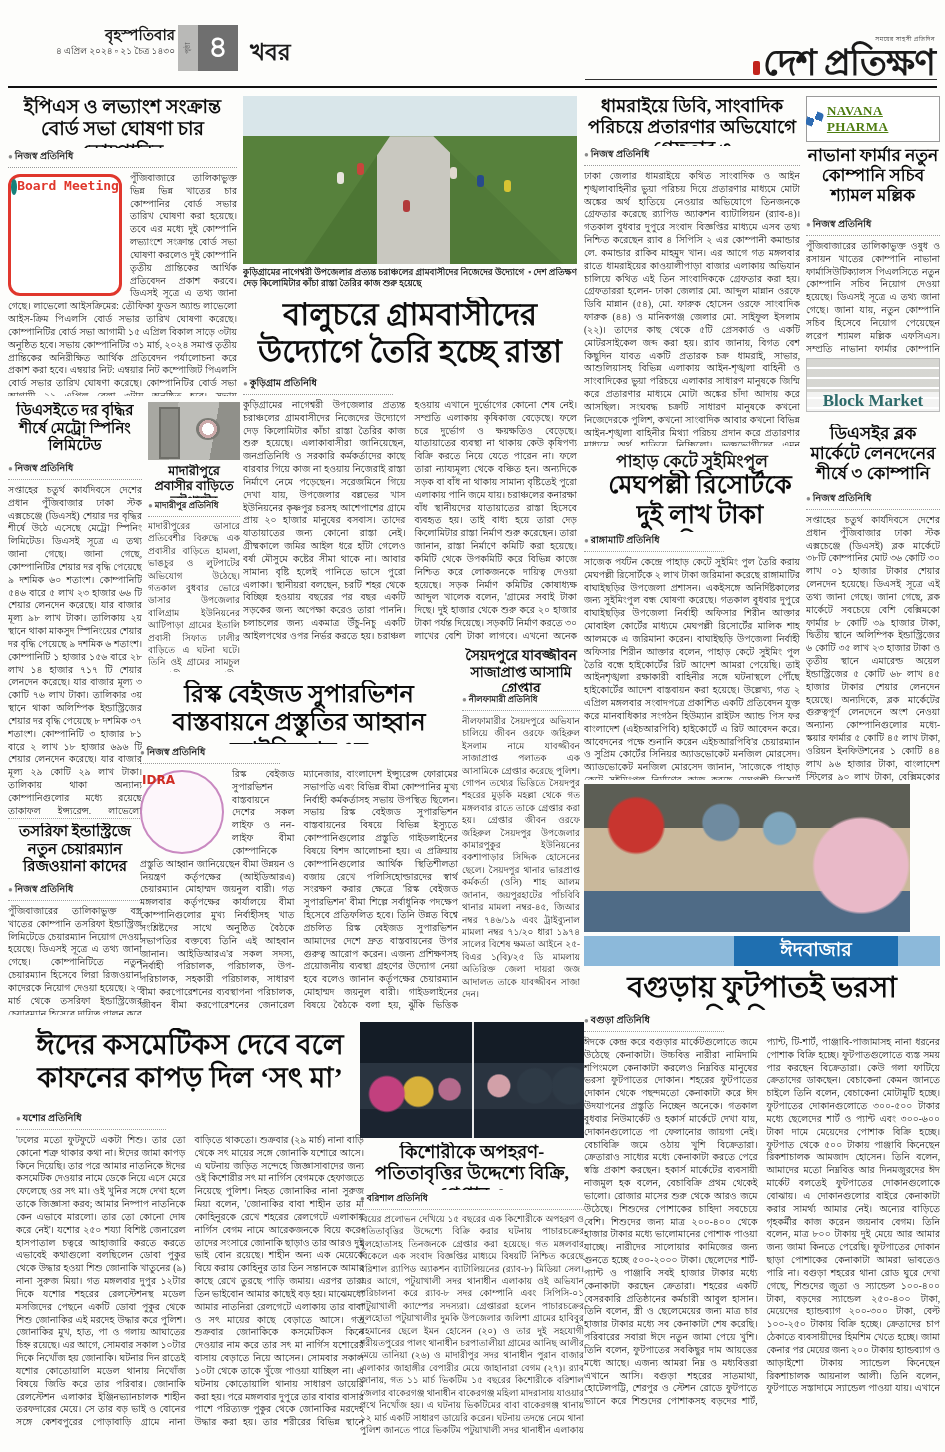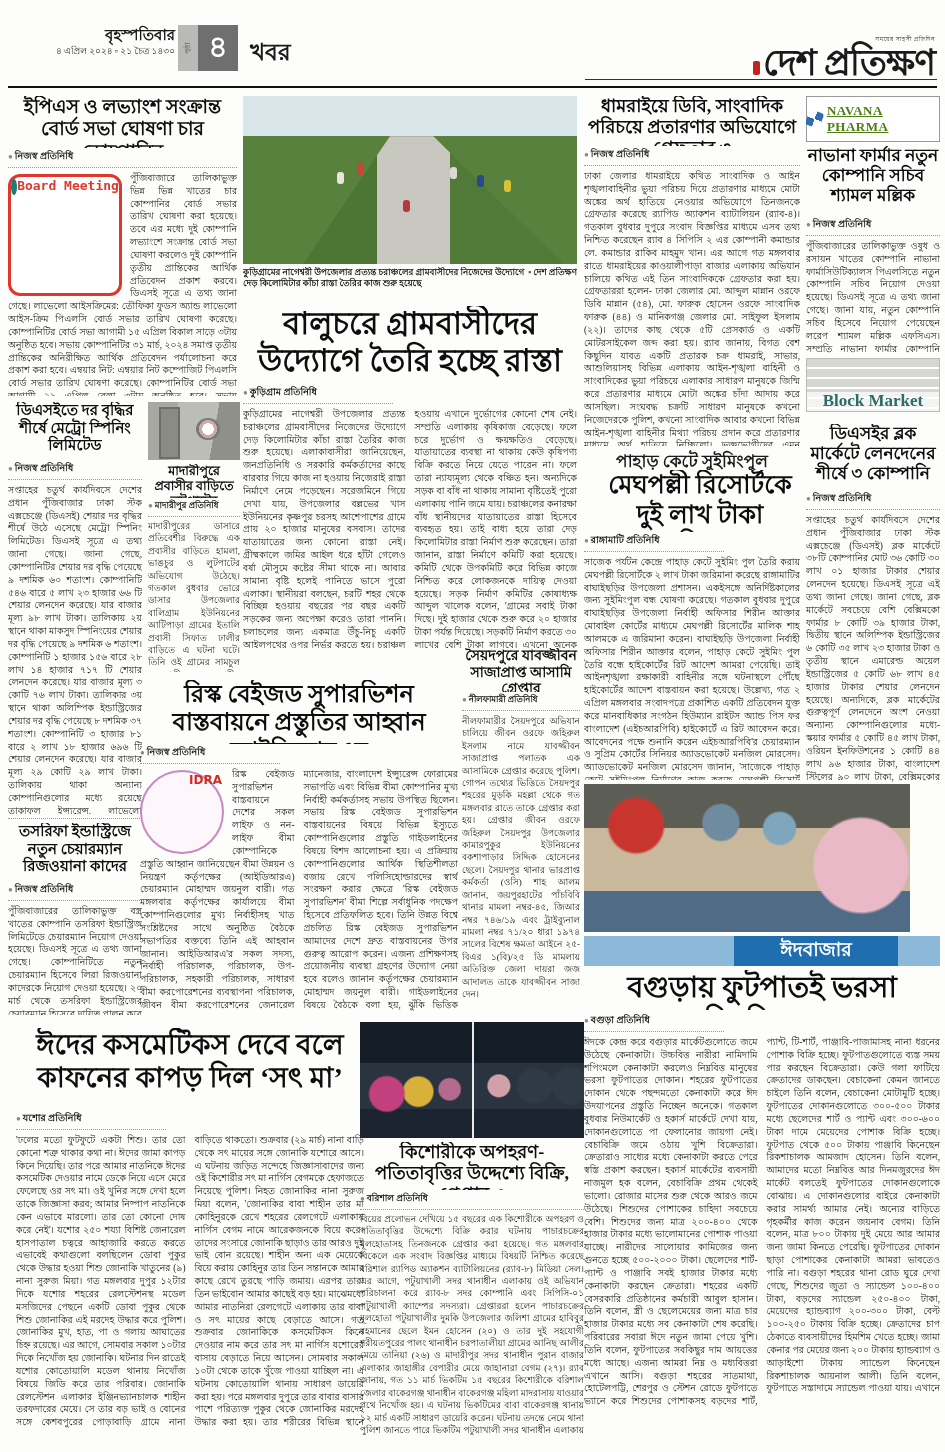--- a/index.html
+++ b/index.html
@@ -73,21 +73,21 @@
       conic-gradient(#2f6cb3 0 25%,#fff 25% 50%,#2f6cb3 50% 75%,#fff 75%);transform:rotate(20deg);border-radius:3px;}
   .nav-logo .t{color:#4d7c0f;font-weight:bold;font-size:13px;letter-spacing:.5px;font-family:"Liberation Serif",serif;text-decoration:underline;}
   .blk{height:52px;border:1px solid #bbb;background:
       linear-gradient(rgba(255,255,255,.25),rgba(255,255,255,.25)),
       repeating-linear-gradient(#c9c9c3 0 8px,#fff 8px 10px),
       repeating-linear-gradient(90deg,#c4c4be 0 16px,#fff 16px 18px);
       display:flex;align-items:flex-end;justify-content:center;}
   .blk .t{font-family:"Liberation Serif",serif;font-weight:bold;font-size:17px;color:#2e6b6b;
       background:rgba(255,255,255,.7);line-height:1.1;width:100%;text-align:center;}
   .idra{float:left;width:80px;height:80px;margin:2px 8px 2px 0;border-radius:50%;
-      border:2px solid #c989c1;background:#fdf6fb;text-align:right;}
+      border:2px solid #c989c1;background:#fdf6fb;text-align:left;}
   .idra .g{width:34px;height:34px;margin:10px auto 2px;border-radius:50%;
       background:radial-gradient(circle at 40% 40%,#79b7e0 0 45%,#3f8f58 46% 70%,#1d6fae 71%);}
   .idra .t{color:#d02c24;font-weight:bold;font-size:12px;font-family:"DejaVu Sans",sans-serif;}
   
   .banner{position:absolute;display:flex;height:30px;}
   .banner .capL{width:150px;background:#8cb9da;}
   .banner .capR{width:42px;background:#8cb9da;}
   .banner .mid{flex:1;background:#1f6fb0;color:#fff;font-weight:bold;font-size:19px;
       display:flex;align-items:center;justify-content:center;}
   .hl.left{text-align:center;}
@@ -134,21 +134,21 @@
       <div class="dot" style="left:34%;top:40%;background:#c8453c;"></div>
       <div class="dot" style="left:62%;top:42%;background:#e0d9cf;"></div>
       <div class="dot" style="left:70%;top:47%;background:#274a8c;"></div>
       <div class="dot" style="left:78%;top:50%;background:#d8c433;"></div>
       <div class="dot" style="left:48%;top:62%;background:#b23a3a;"></div>
     </div>
     <div class="cap" style="margin-top:3px;height:28px;">
       <span class="credit">দেশ প্রতিক্ষণ</span>
       <span>কুড়িগ্রামের নাগেশ্বরী উপজেলার প্রত্যন্ত চরাঞ্চলের গ্রামবাসীদের নিজেদের উদ্যোগে দেড় কিলোমিটার কাঁচা রাস্তা তৈরির কাজ শুরু হয়েছে</span>
     </div>
-    <div class="hl" style="font-size:31px;height:78px;margin-top:11px;">বালুচরে গ্রামবাসীদের উদ্যোগে তৈরি হচ্ছে রাস্তা</div>
+    <div class="hl" style="font-size:31px;height:78px;margin-top:2px;">বালুচরে গ্রামবাসীদের উদ্যোগে তৈরি হচ্ছে রাস্তা</div>
     <div class="by" style="width:150px;">কুড়িগ্রাম প্রতিনিধি</div>
     <div class="bd cols2" style="height:248px;margin-top:4px;">কুড়িগ্রামের নাগেশ্বরী উপজেলার প্রত্যন্ত চরাঞ্চলের গ্রামবাসীদের নিজেদের উদ্যোগে দেড় কিলোমিটার কাঁচা রাস্তা তৈরির কাজ শুরু হয়েছে। এলাকাবাসীরা জানিয়েছেন, জনপ্রতিনিধি ও সরকারি কর্মকর্তাদের কাছে বারবার গিয়ে কাজ না হওয়ায় নিজেরাই রাস্তা নির্মাণে নেমে পড়েছেন। সরেজমিনে গিয়ে দেখা যায়, উপজেলার বল্লভের খাস ইউনিয়নের কৃষ্ণপুর চরসহ আশেপাশের গ্রামে প্রায় ২০ হাজার মানুষের বসবাস। তাদের যাতায়াতের জন্য কোনো রাস্তা নেই। গ্রীষ্মকালে জমির আইল ধরে হাঁটা গেলেও বর্ষা মৌসুমে কষ্টের সীমা থাকে না। আবার সামান্য বৃষ্টি হলেই পানিতে ভাসে পুরো এলাকা। স্থানীয়রা বলছেন, চরটি শহর থেকে বিচ্ছিন্ন হওয়ায় বছরের পর বছর একটি সড়কের জন্য অপেক্ষা করেও তারা পাননি। চলাচলের জন্য একমাত্র উঁচু-নিচু একটি আইলপথের ওপর নির্ভর করতে হয়। চরাঞ্চল হওয়ায় এখানে দুর্ভোগের কোনো শেষ নেই। সম্প্রতি এলাকায় কৃষিকাজ বেড়েছে। ফলে চরে দুর্ভোগ ও ক্ষয়ক্ষতিও বেড়েছে। যাতায়াতের ব্যবস্থা না থাকায় কেউ কৃষিপণ্য বিক্রি করতে নিয়ে যেতে পারেন না। ফলে তারা ন্যায্যমূল্য থেকে বঞ্চিত হন। অন্যদিকে সড়ক বা বাঁধ না থাকায় সামান্য বৃষ্টিতেই পুরো এলাকায় পানি জমে যায়। চরাঞ্চলের কনারক্ষা বাঁধ স্থানীয়দের যাতায়াতের রাস্তা হিসেবে ব্যবহৃত হয়। তাই বাধ্য হয়ে তারা দেড় কিলোমিটার রাস্তা নির্মাণ শুরু করেছেন। তারা জানান, রাস্তা নির্মাণে কমিটি করা হয়েছে। কমিটি থেকে উপকমিটি করে বিভিন্ন কাজে নিশ্চিত করে লোকজনকে দায়িত্ব দেওয়া হয়েছে। সড়ক নির্মাণ কমিটির কোষাধ্যক্ষ আব্দুল খালেক বলেন, 'গ্রামের সবাই টাকা দিছে। দুই হাজার থেকে শুরু করে ২০ হাজার টাকা পর্যন্ত দিয়েছে। সড়কটি নির্মাণ করতে ৩০ লাখের বেশি টাকা লাগবে। এখনো অনেক টাকা বাকি, দেখা যাক কী হয়। কিন্তু বৃষ্টি শুরুর আগে রাস্তার কাজ শেষ করতে না পারলে ক্ষতি হবে।' এ বিষয়ে বল্লভের খাস ইউনিয়নের চেয়ারম্যান আব্দুর রাজ্জাক বলেন, 'ইউনিয়ন পরিষদে ছোট ছোট বরাদ্দ নেওয়া হয়। সে বরাদ্দ দিয়ে এত বড় রাস্তা করা সম্ভব না। সবাইকে পরামর্শ দেওয়া হয়েছে, একত্রিত হয়ে কাজ করার। আমি ব্যক্তিগতভাবে সহায়তা করব।' জেলা প্রশাসক মোহাম্মদ সাইফুল আরীফ সহযোগিতা করার আশ্বাস দিয়ে বলেন, 'তারা এত বড় সিদ্ধান্ত নিয়েছেন। তাদের সাধুবাদ জানাতে হয়। আমি নিজে পরিদর্শন করার চেষ্টা করব। সহযোগিতা করার চেষ্টাও অব্যাহত থাকবে।'</div>
   </div>
 
   <div class="art" style="left:584px;top:96px;width:216px;height:350px;">
     <div class="hl" style="font-size:18px;height:50px;">ধামরাইয়ে ডিবি, সাংবাদিক পরিচয়ে প্রতারণার অভিযোগে গ্রেফতার ৩</div>
     <div class="by">নিজস্ব প্রতিনিধি</div>
     <div class="bd" style="height:276px;margin-top:4px;">ঢাকা জেলার ধামরাইয়ে কথিত সাংবাদিক ও আইন শৃঙ্খলাবাহিনীর ভুয়া পরিচয় দিয়ে প্রতারণার মাধ্যমে মোটা অঙ্কের অর্থ হাতিয়ে নেওয়ার অভিযোগে তিনজনকে গ্রেফতার করেছে র‍্যাপিড অ্যাকশন ব্যাটালিয়ন (র‍্যাব-৪)। গতকাল বুধবার দুপুরে সংবাদ বিজ্ঞপ্তির মাধ্যমে এসব তথ্য নিশ্চিত করেছেন র‍্যাব ৪ সিপিসি ২ এর কোম্পানী কমান্ডার লে. কমান্ডার রাকিব মাহমুদ খান। এর আগে গত মঙ্গলবার রাতে ধামরাইয়ের কাওয়ালীপাড়া বাজার এলাকায় অভিযান চালিয়ে কথিত এই তিন সাংবাদিককে গ্রেফতার করা হয়। গ্রেফতাররা হলেন- ঢাকা জেলার মো. আব্দুল মান্নান ওরফে ডিবি মান্নান (৫৪), মো. ফারুক হোসেন ওরফে সাংবাদিক ফারুক (৪৪) ও মানিকগঞ্জ জেলার মো. সাইফুল ইসলাম (২২)। তাদের কাছ থেকে ৫টি প্রেসকার্ড ও একটি মোটরসাইকেল জব্দ করা হয়। র‍্যাব জানায়, বিগত বেশ কিছুদিন যাবত একটি প্রতারক চক্র ধামরাই, সাভার, আশুলিয়াসহ বিভিন্ন এলাকায় আইন-শৃঙ্খলা বাহিনী ও সাংবাদিকের ভুয়া পরিচয়ে এলাকার সাধারণ মানুষকে জিম্মি করে প্রতারণার মাধ্যমে মোটা অঙ্কের চাঁদা আদায় করে আসছিল। সংঘবদ্ধ চক্রটি সাধারণ মানুষকে কখনো নিজেদেরকে পুলিশ, কখনো সাংবাদিক আবার কখনো বিভিন্ন আইন-শৃঙ্খলা বাহিনীর মিথ্যা পরিচয় প্রদান করে প্রতারণার মাধ্যমে অর্থ হাতিয়ে নিচ্ছিলো। ভুক্তভোগীদের এমন অভিযোগের প্রেক্ষিতে একটি অভিযান পরিচালনা করে তিনজনকে আটক করা হয়। র‍্যাব ৪ সিপিসি ২ এর কোম্পানী কমান্ডার লে. কমান্ডার রাকিব মাহমুদ খান বলেন, প্রাথমিক জিজ্ঞাসাবাদে আসামিরা বিভিন্ন সময় নিজেদেরকে সাংবাদিক, ডিবি পুলিশ ও অন্যান্য আইন-শৃঙ্খলা বাহিনীর পরিচয় দিয়ে গত ৮-১০ বছর প্রতারণা ও চাঁদাবাজির মত ঘটনা ঘটিয়ে আসছিলো বলে স্বীকার করেছে। তিনি আরও বলেন, সুনির্দিষ্ট অভিযোগের প্রেক্ষিতে গ্রেফতারকৃত আসামিদেরকে সংশ্লিষ্ট থানায় হস্তান্তর করা হয়েছে। ভবিষ্যতে এমন অপরাধীদের বিরুদ্ধে র‍্যাব-৪ এর জোরালো সাঁড়াশি অভিযান অব্যাহত থাকবে বলেও জানান র‍্যাবের এই কর্মকর্তা।</div>
   </div>
 

